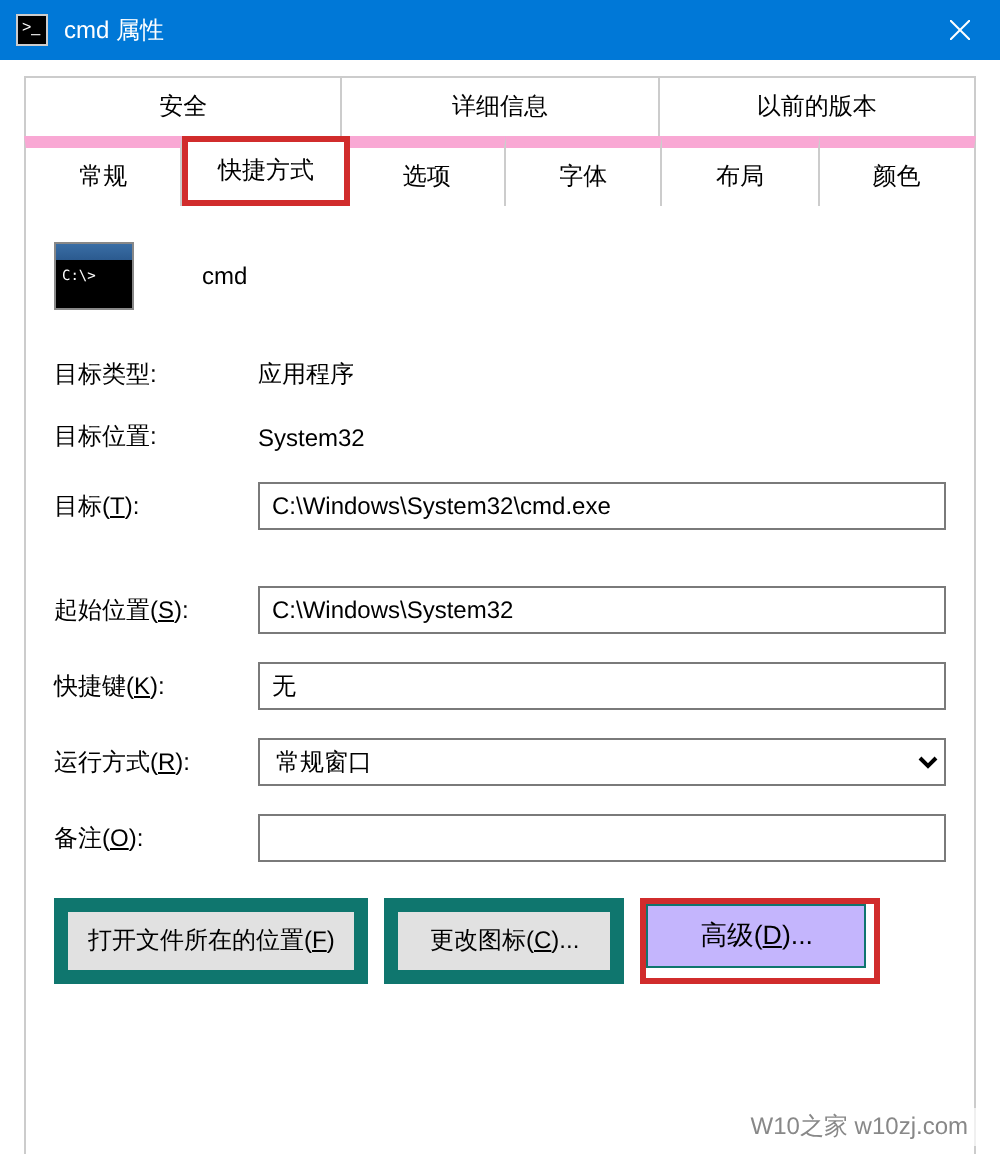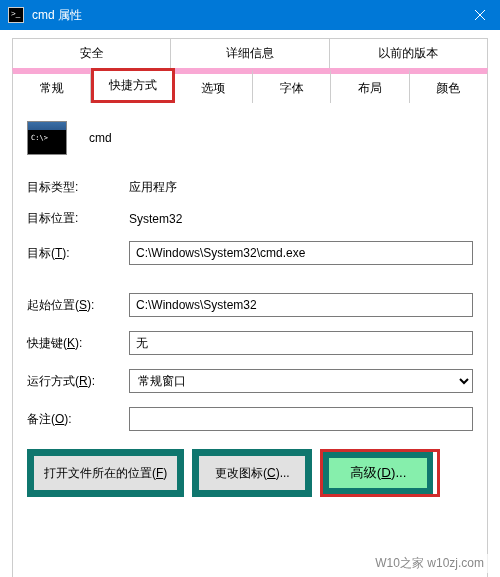--- a/index.html
+++ b/index.html
@@ -74,21 +74,21 @@
 .tabpanel {
   border: 1px solid #ccc;
   border-top: none;
   padding: 14px 14px 14px 14px;
   min-height: 480px;
   position: relative;
 }
 .app-header {
   display: flex;
   align-items: center;
-  gap: 22px;
+  gap: 34px;
   margin-bottom: 24px;
   margin-top: 4px;
 }
 .app-icon {
   width: 40px; height: 34px;
   background: #000;
   border: 1px solid #888;
   position: relative;
 }
 .app-icon::before {
@@ -156,22 +156,22 @@
   font-family: inherit;
   min-width: 120px;
   text-align: center;
 }
 .btn.advanced-highlight-wrap {
   padding: 0;
   border: 3px solid #d12c2c;
   background: transparent;
 }
 .btn.advanced-highlight-wrap .inner {
-  border: 6px solid #0f766e;
-  background: #86efac;
+  border: 1px solid #0f766e;
+  background: #c4b5fd;
   padding: 6px 0;
   display: block;
 }
 .watermark {
   position: absolute;
   bottom: 4px;
   right: 12px;
   font-size: 12px;
   color: #888;
   background: rgba(255,255,255,0.7);

